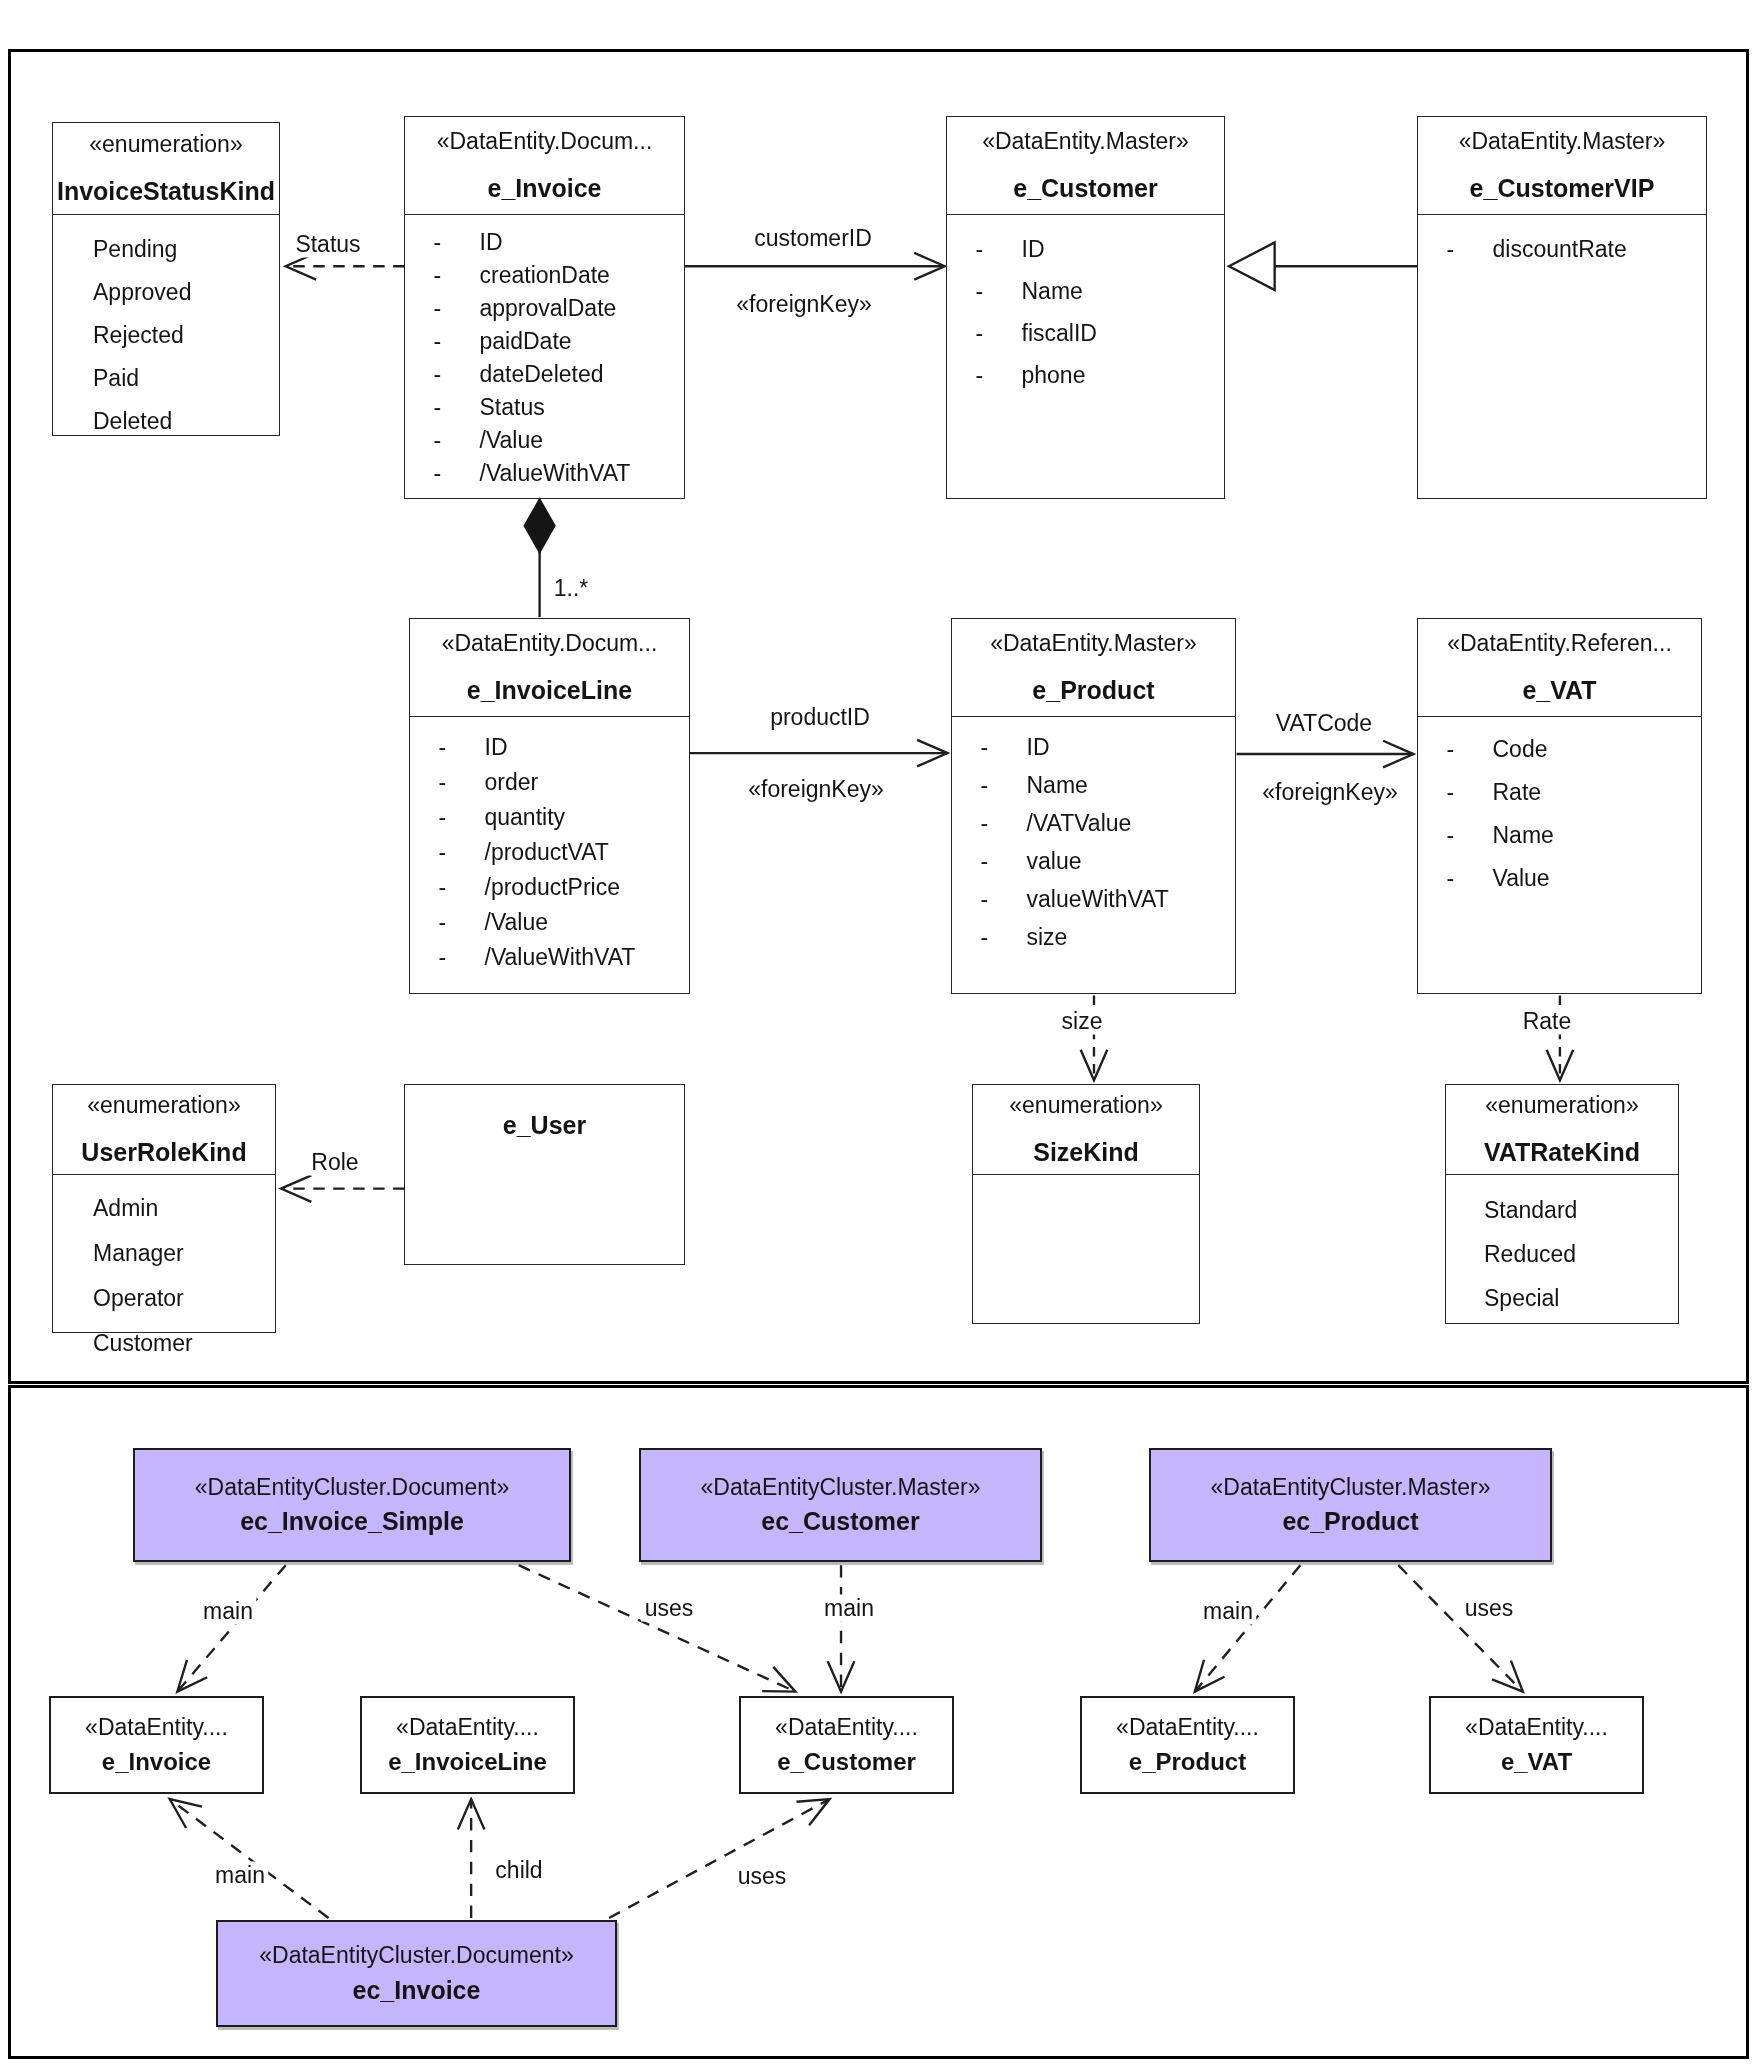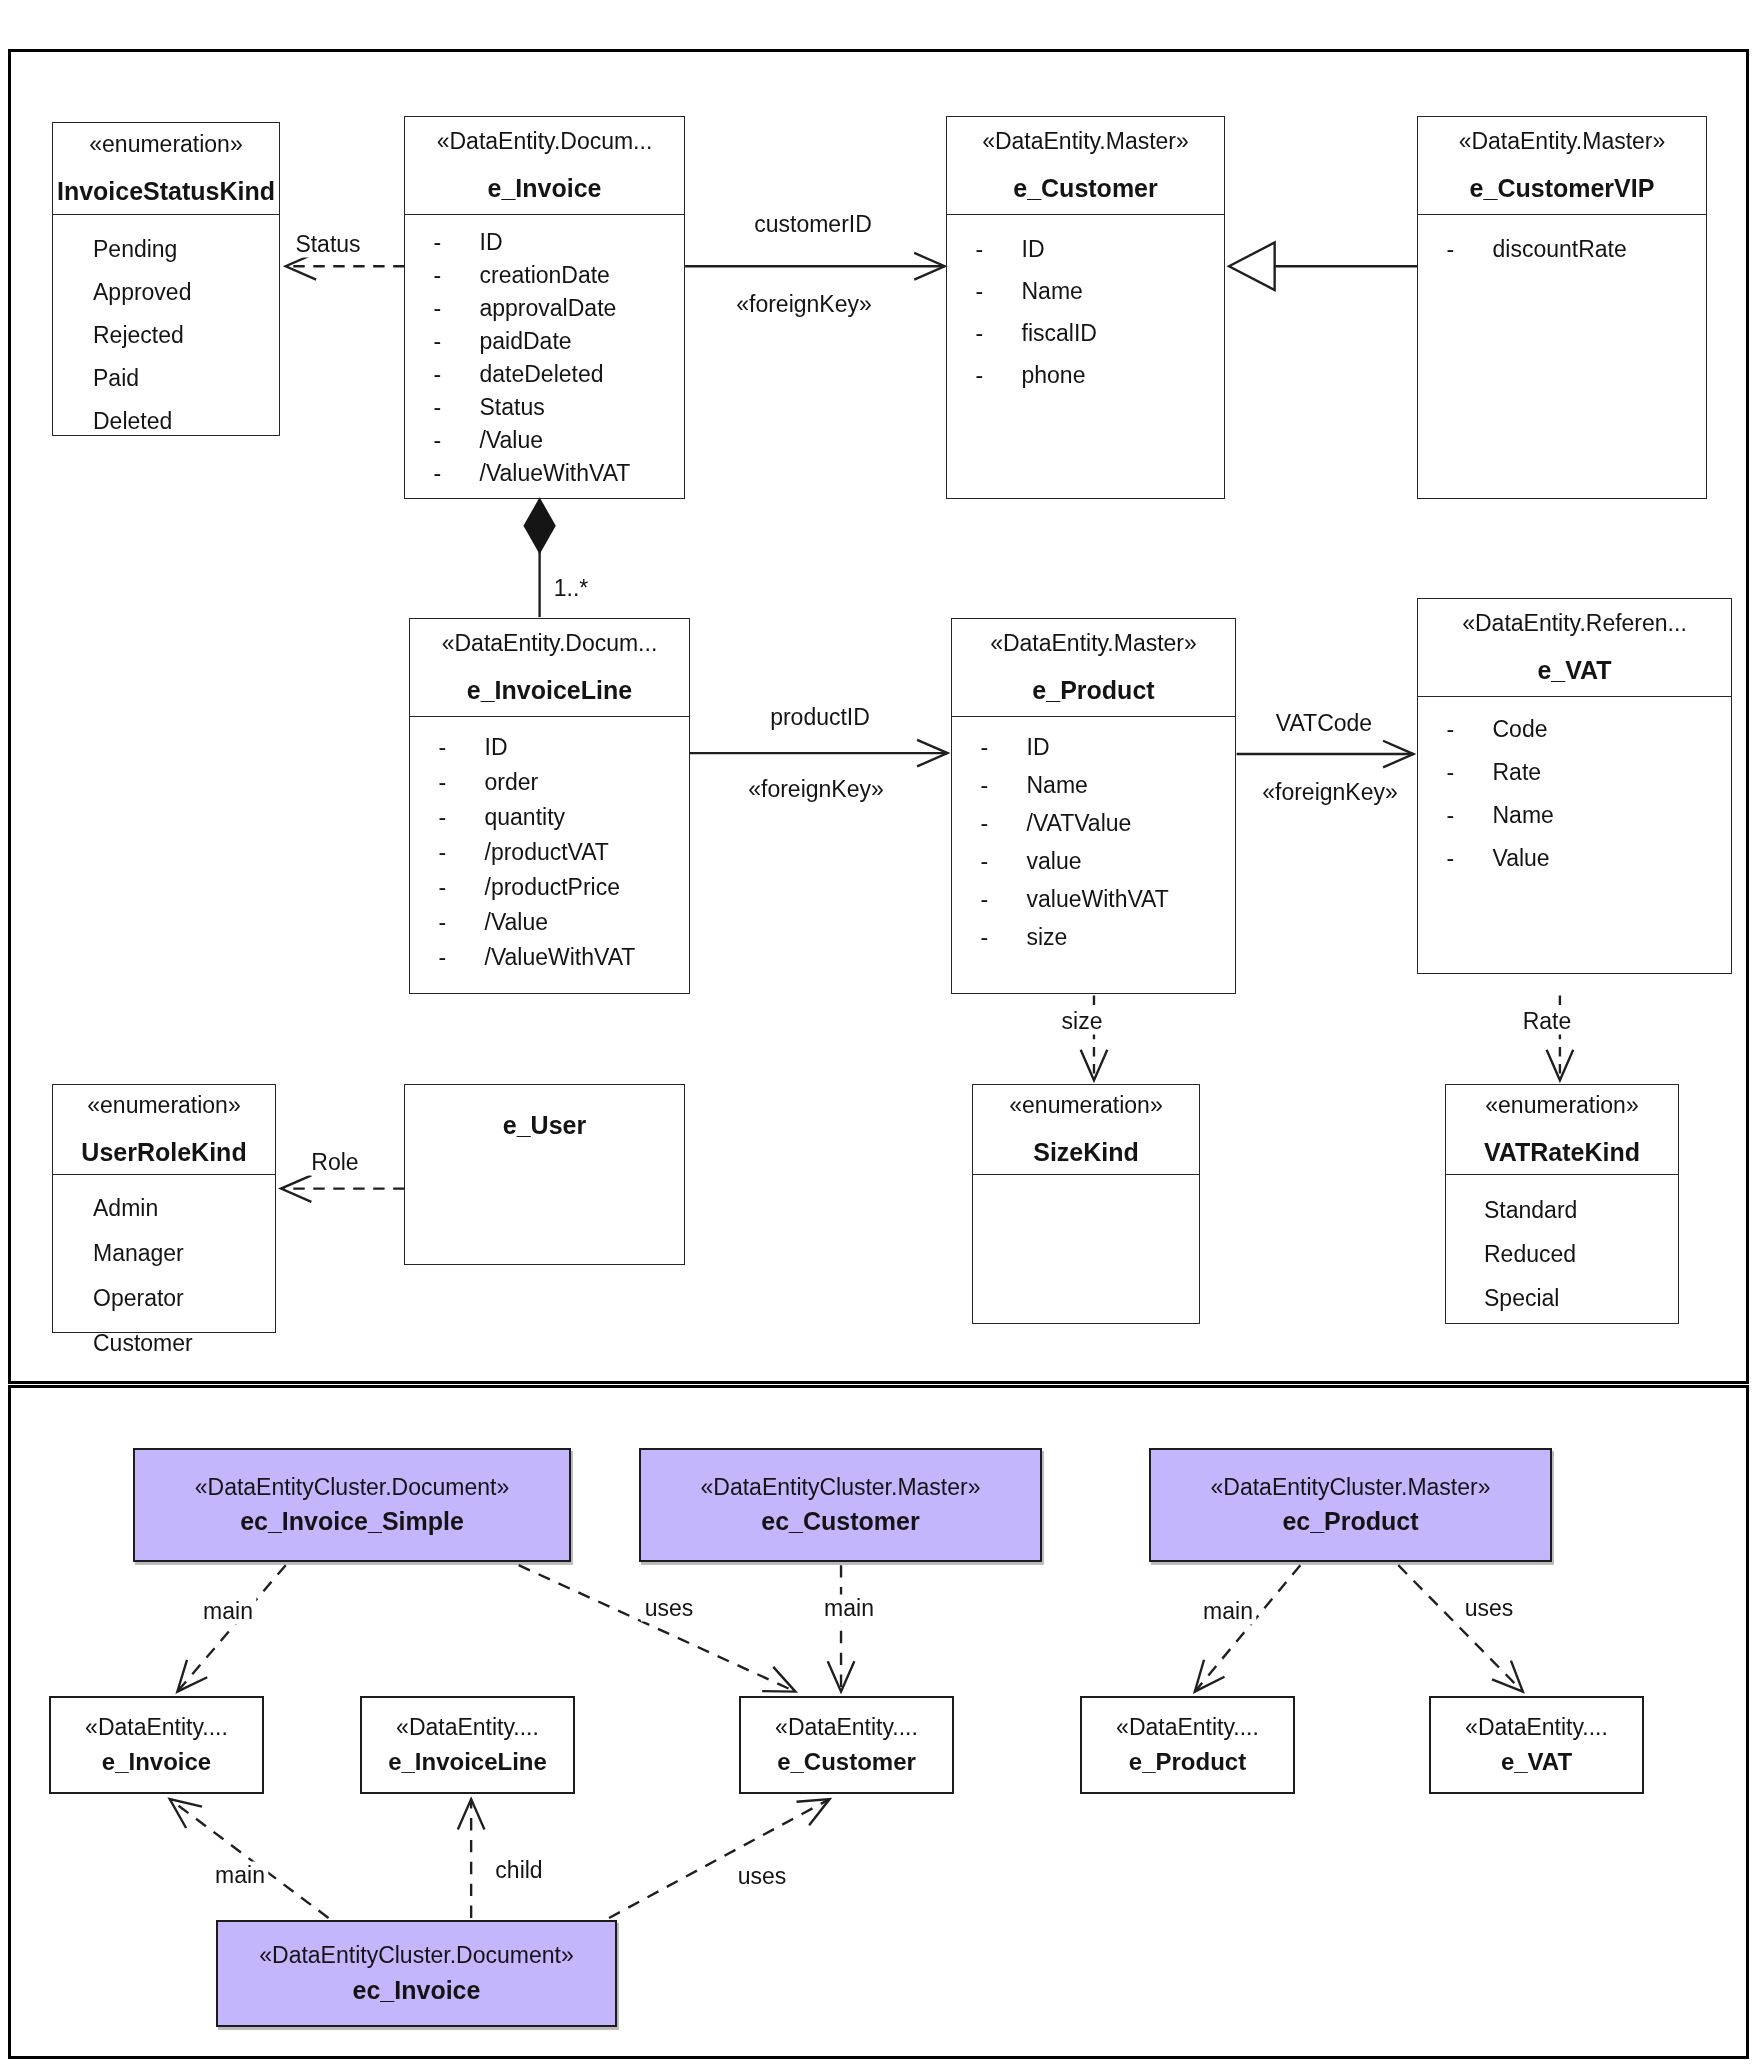--- a/index.html
+++ b/index.html
@@ -189,21 +189,21 @@
           <span class="attr-dash">-</span>
           <span>valueWithVAT</span>
         </div>
         <div class="attr-row">
           <span class="attr-dash">-</span>
           <span>size</span>
         </div>
       </div>
   </div>
 
-  <div class="ebox" style="left:1417px;top:598px;width:315px;height:376px;">
+  <div class="ebox" style="left:1417px;top:618px;width:285px;height:376px;">
     <div class="ehead" style="height:98px;">
       <div class="stereo">«DataEntity.Referen...</div>
       <div class="cname">e_VAT</div>
     </div>
     <div class="attrs" style="padding:11.4px 3.8px 0 28.5px;line-height:43px;">
         <div class="attr-row">
           <span class="attr-dash">-</span>
           <span>Code</span>
         </div>
         <div class="attr-row">
@@ -329,21 +329,21 @@
     <line x1="545" y1="1646" x2="836" y2="1779" stroke="#1f1f1f" stroke-width="2.5" stroke-dasharray="13,10" marker-end="url(#oarr)"></line>
     <line x1="884" y1="1646" x2="884" y2="1779" stroke="#1f1f1f" stroke-width="2.5" stroke-dasharray="13,10" marker-end="url(#oarr)"></line>
     <line x1="1367" y1="1646" x2="1256" y2="1779" stroke="#1f1f1f" stroke-width="2.5" stroke-dasharray="13,10" marker-end="url(#oarr)"></line>
     <line x1="1470" y1="1646" x2="1601" y2="1779" stroke="#1f1f1f" stroke-width="2.5" stroke-dasharray="13,10" marker-end="url(#oarr)"></line>
     <line x1="345" y1="2017" x2="178" y2="1892" stroke="#1f1f1f" stroke-width="2.5" stroke-dasharray="13,10" marker-end="url(#oarr)"></line>
     <line x1="495" y1="2017" x2="495" y2="1892" stroke="#1f1f1f" stroke-width="2.5" stroke-dasharray="13,10" marker-end="url(#oarr)"></line>
     <line x1="640" y1="2017" x2="872" y2="1892" stroke="#1f1f1f" stroke-width="2.5" stroke-dasharray="13,10" marker-end="url(#oarr)"></line>
   </svg>
 
   <div class="lbl" style="left:328px;top:244px;">Status</div>
-  <div class="lbl" style="left:813px;top:224px;">customerID</div>
+  <div class="lbl" style="left:813px;top:238px;">customerID</div>
   <div class="lbl" style="left:804px;top:304px;">«foreignKey»</div>
   <div class="lbl" style="left:571px;top:588px;">1..*</div>
   <div class="lbl" style="left:820px;top:717px;">productID</div>
   <div class="lbl" style="left:816px;top:789px;">«foreignKey»</div>
   <div class="lbl" style="left:1324px;top:723px;">VATCode</div>
   <div class="lbl" style="left:1330px;top:792px;">«foreignKey»</div>
   <div class="lbl" style="left:1082px;top:1021px;">size</div>
   <div class="lbl" style="left:1547px;top:1021px;">Rate</div>
   <div class="lbl" style="left:335px;top:1162px;">Role</div>
 

